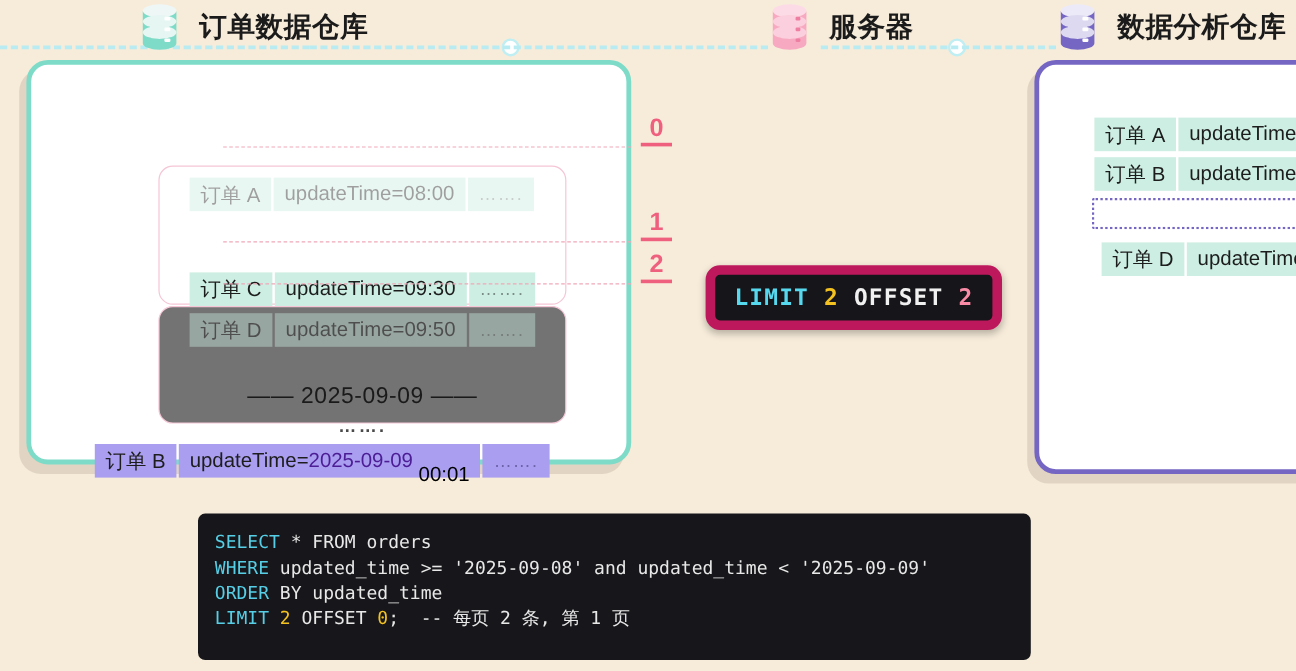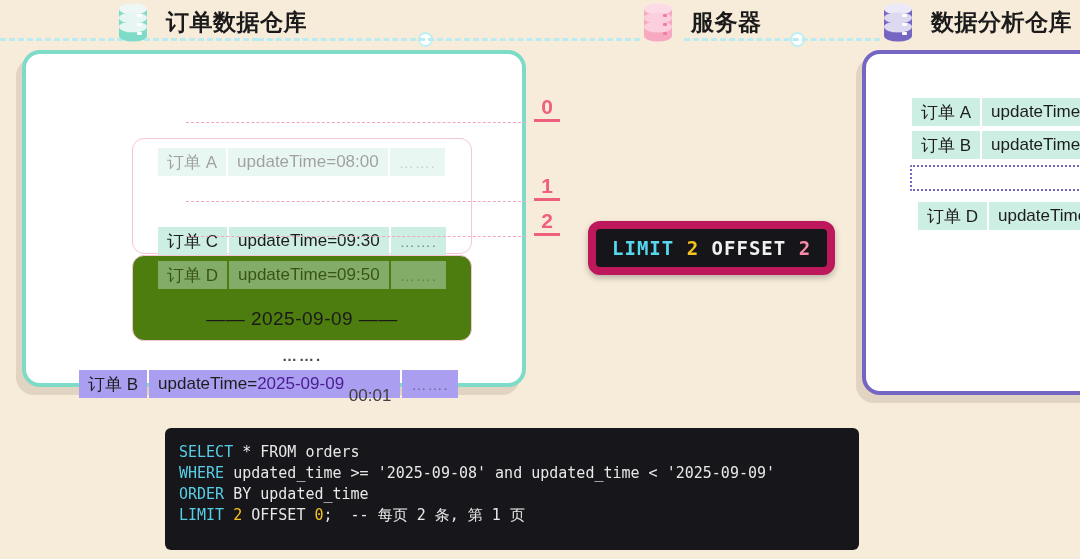--- a/index.html
+++ b/index.html
@@ -93,38 +93,38 @@
   .cell + .cell { margin-left: 2px; }
   .cell-dots { color: #7b8c86; letter-spacing: 1px; font-size: 15px; }
   .row-faded { opacity: 0.42; }
 
   .cell-name { min-width: 66px; justify-content: center; }
 
   
   .row-purple .cell { background: #a99ef0; }
   .row-purple .cell-dots { color: #6b63a9; }
   .txt-red { color: #4c1d95; }
-  .txt-blue { color: #404040; margin-top: 24px; }
+  .txt-blue { color: #000000; margin-top: 24px; }
 
   
   .group-box {
     position: absolute;
     box-sizing: border-box;
     border-radius: 12px;
   }
   .group-white {
     left: 106px; top: 84px;
     width: 340px; height: 116px;
     background: #ffffff;
     border: 1.5px solid #f5c6d5;
   }
   .group-pink {
     left: 106px; top: 201px;
-    width: 340px; height: 86px;
-    background: #4d7c0f;
+    width: 340px; height: 98px;
+    background: #737373;
     border: 1.5px solid #f5c6d5;
   }
   .date-sep {
     position: absolute;
     left: 0; right: 0; bottom: 10px;
     text-align: center;
     font-size: 19px;
     color: #1a1a1a;
     letter-spacing: 0.5px;
   }

